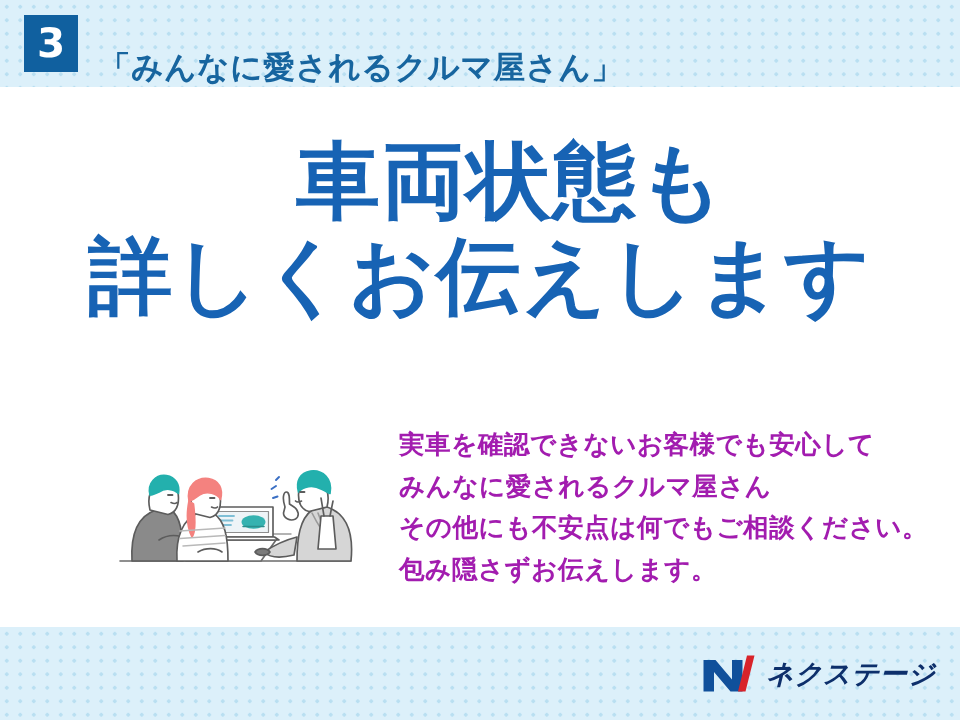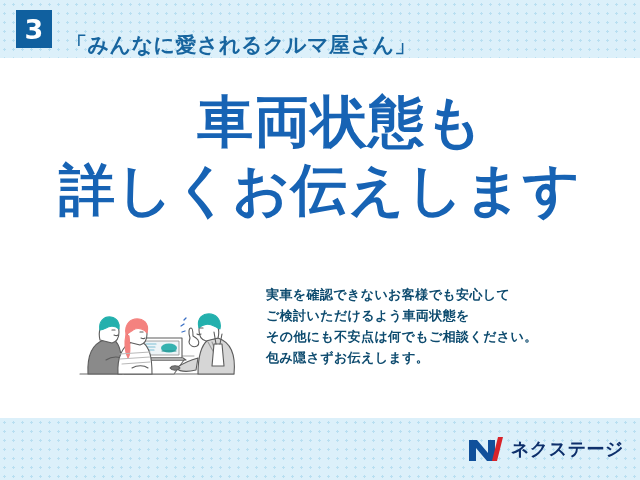--- a/index.html
+++ b/index.html
@@ -57,27 +57,27 @@
   
   .headline{
     position:absolute;left:0;top:92px;width:640px;
     text-align:center;
     color:#1763b4;
     font-weight:bold;
     line-height:1.08;
     letter-spacing:1px;
   }
   .headline .l1{font-size:56px;display:block;padding-left:41px;}
-  .headline .l2{font-size:56px;display:block;margin-top:8px;}
+  .headline .l2{font-size:56px;display:block;margin-top:3px;}
 
   
   .body-text{
     position:absolute;left:266px;top:284px;
-    color:#0c4a6e;
-    font-size:13px;
+    color:#a21caf;
+    font-size:17px;
     line-height:1.62;
     font-weight:bold;
     letter-spacing:.4px;
     white-space:nowrap;
   }
   .body-text div{display:block;}
 
   
   .illus{
     position:absolute;left:62px;top:282px;
@@ -89,20 +89,21 @@
     position:absolute;right:16px;top:436px;
     display:flex;align-items:center;
   }
   .logo-mark{width:36px;height:26px;display:block;}
   .logo-text{
     margin-left:7px;
     color:#0d2f6b;
     font-size:18px;font-weight:bold;
     letter-spacing:.5px;
     white-space:nowrap;
+    font-style:italic;
   }
 </style>
 </head>
 <body>
 
 <div class="slide">
 
   <div class="band band-top"></div>
   <div class="band band-bottom"></div>
 
@@ -180,21 +181,21 @@
 
         <path d="M152 62 L150 84 L162 84 L160 62 Z" fill="#ffffff" stroke="#5c5c5c"></path>
         <path d="M154 62 L152 50" stroke="#5c5c5c"></path>
         <path d="M158 62 L160 52" stroke="#5c5c5c"></path>
       </g>
     </svg>
   </div>
 
   <div class="body-text">
     <div>実車を確認できないお客様でも安心して</div>
-    <div>ご検討いただけるよう車両状態を</div>
+    <div>みんなに愛されるクルマ屋さん</div>
     <div>その他にも不安点は何でもご相談ください。</div>
     <div>包み隠さずお伝えします。</div>
   </div>
 
   <div class="logo">
     <svg class="logo-mark" viewBox="0 0 36 26" xmlns="http://www.w3.org/2000/svg">
       <path d="M1 25 L1 4 L9 4 L20 17 L20 4 L27 4 L27 25 L19 25 L8 12 L8 25 Z" fill="#10509b"></path>
       <path d="M24 25 L30 1 L35 1 L29 25 Z" fill="#d8232a"></path>
     </svg>
     <div class="logo-text">ネクステージ</div>

